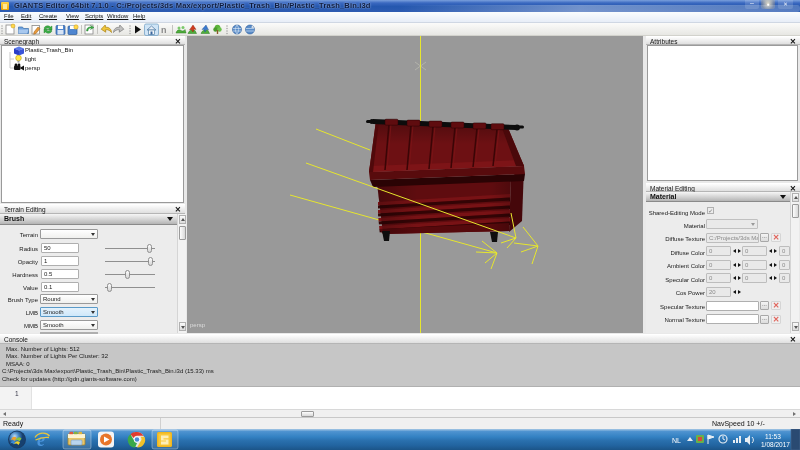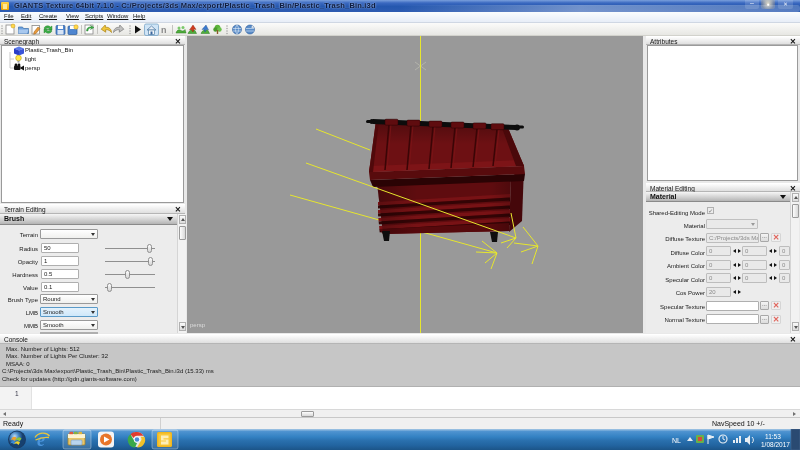--- a/index.html
+++ b/index.html
@@ -23,21 +23,21 @@
 .xbtn{position:absolute;width:10px;height:9px;background:#efefef;border:1px solid #d5d5d5;border-radius:1px;color:#e0655c;font-size:8px;font-weight:bold;line-height:8px;text-align:center}
 .scroll{position:absolute;background:#f2f2f2;border-left:1px solid #d5d5d5}
 .sarrow{position:absolute;width:0;height:0}
 </style></head>
 <body>
 
 <div class="a" style="left:0;top:0;width:800px;height:11.5px;background:linear-gradient(180deg,#7aa0dc 0%,#3a68c0 25%,#2457ae 55%,#2e5cb2 100%)">
  <div class="a" style="left:1px;top:2px;width:8px;height:8px;background:linear-gradient(#ffd24a,#f0a500);border-radius:1px">
   <div class="a" style="left:2px;top:1.5px;width:4px;height:5px;background:#fce89a"></div>
  </div>
- <div class="a" style="left:14px;top:1px;font-size:7.5px;letter-spacing:0.18px;font-weight:bold;color:#0d1b3e;text-shadow:0 0 2px #b8ccf0;white-space:nowrap">GIANTS Texture 64bit 7.1.0 - C:/Projects/3ds Max/export/Plastic_Trash_Bin/Plastic_Trash_Bin.i3d</div>
+ <div class="a" style="left:14px;top:1px;font-size:7.5px;letter-spacing:0.18px;font-weight:bold;color:#0d1b3e;text-shadow:0 0 2px #b8ccf0;white-space:nowrap">GIANTS Editor 64bit 7.1.0 - C:/Projects/3ds Max/export/Plastic_Trash_Bin/Plastic_Trash_Bin.i3d</div>
  <div class="a" style="left:745px;top:0;width:14px;height:9px;background:rgba(255,255,255,.14);border-radius:0 0 2px 2px;color:#f0f4fa;font-size:7px;line-height:5px;text-align:center">–</div>
  <div class="a" style="left:761px;top:0;width:14px;height:9px;background:radial-gradient(circle at 50% 40%,rgba(255,240,200,.85),rgba(230,180,90,.25) 70%,rgba(255,255,255,.1));border-radius:0 0 2px 2px;color:#fff;font-size:5px;line-height:8px;text-align:center">●</div>
  <div class="a" style="left:778px;top:0;width:15px;height:9px;background:rgba(255,255,255,.14);border-radius:0 0 2px 2px;color:#f0f4fa;font-size:5.5px;line-height:8px;text-align:center">✕</div>
  <div class="a" style="left:400px;top:5px;width:400px;height:7px;background:linear-gradient(90deg,rgba(255,255,255,0),rgba(255,255,255,.35) 45%,rgba(255,255,255,.2));border-radius:3px"></div>
 </div>
 
 <div class="a" style="left:0;top:11.5px;width:800px;height:11.5px;background:linear-gradient(#fbfdfe,#e7edf7);border-bottom:1px solid #cfd7e3">
  <div class="a" style="left:4px;top:1.5px;font-size:6px;color:#111"><span style="text-decoration:underline">File</span></div>
  <div class="a" style="left:21px;top:1.5px;font-size:6px;color:#111"><span style="text-decoration:underline">Edit</span></div>
  <div class="a" style="left:39px;top:1.5px;font-size:6px;color:#111"><span style="text-decoration:underline">Create</span></div>

